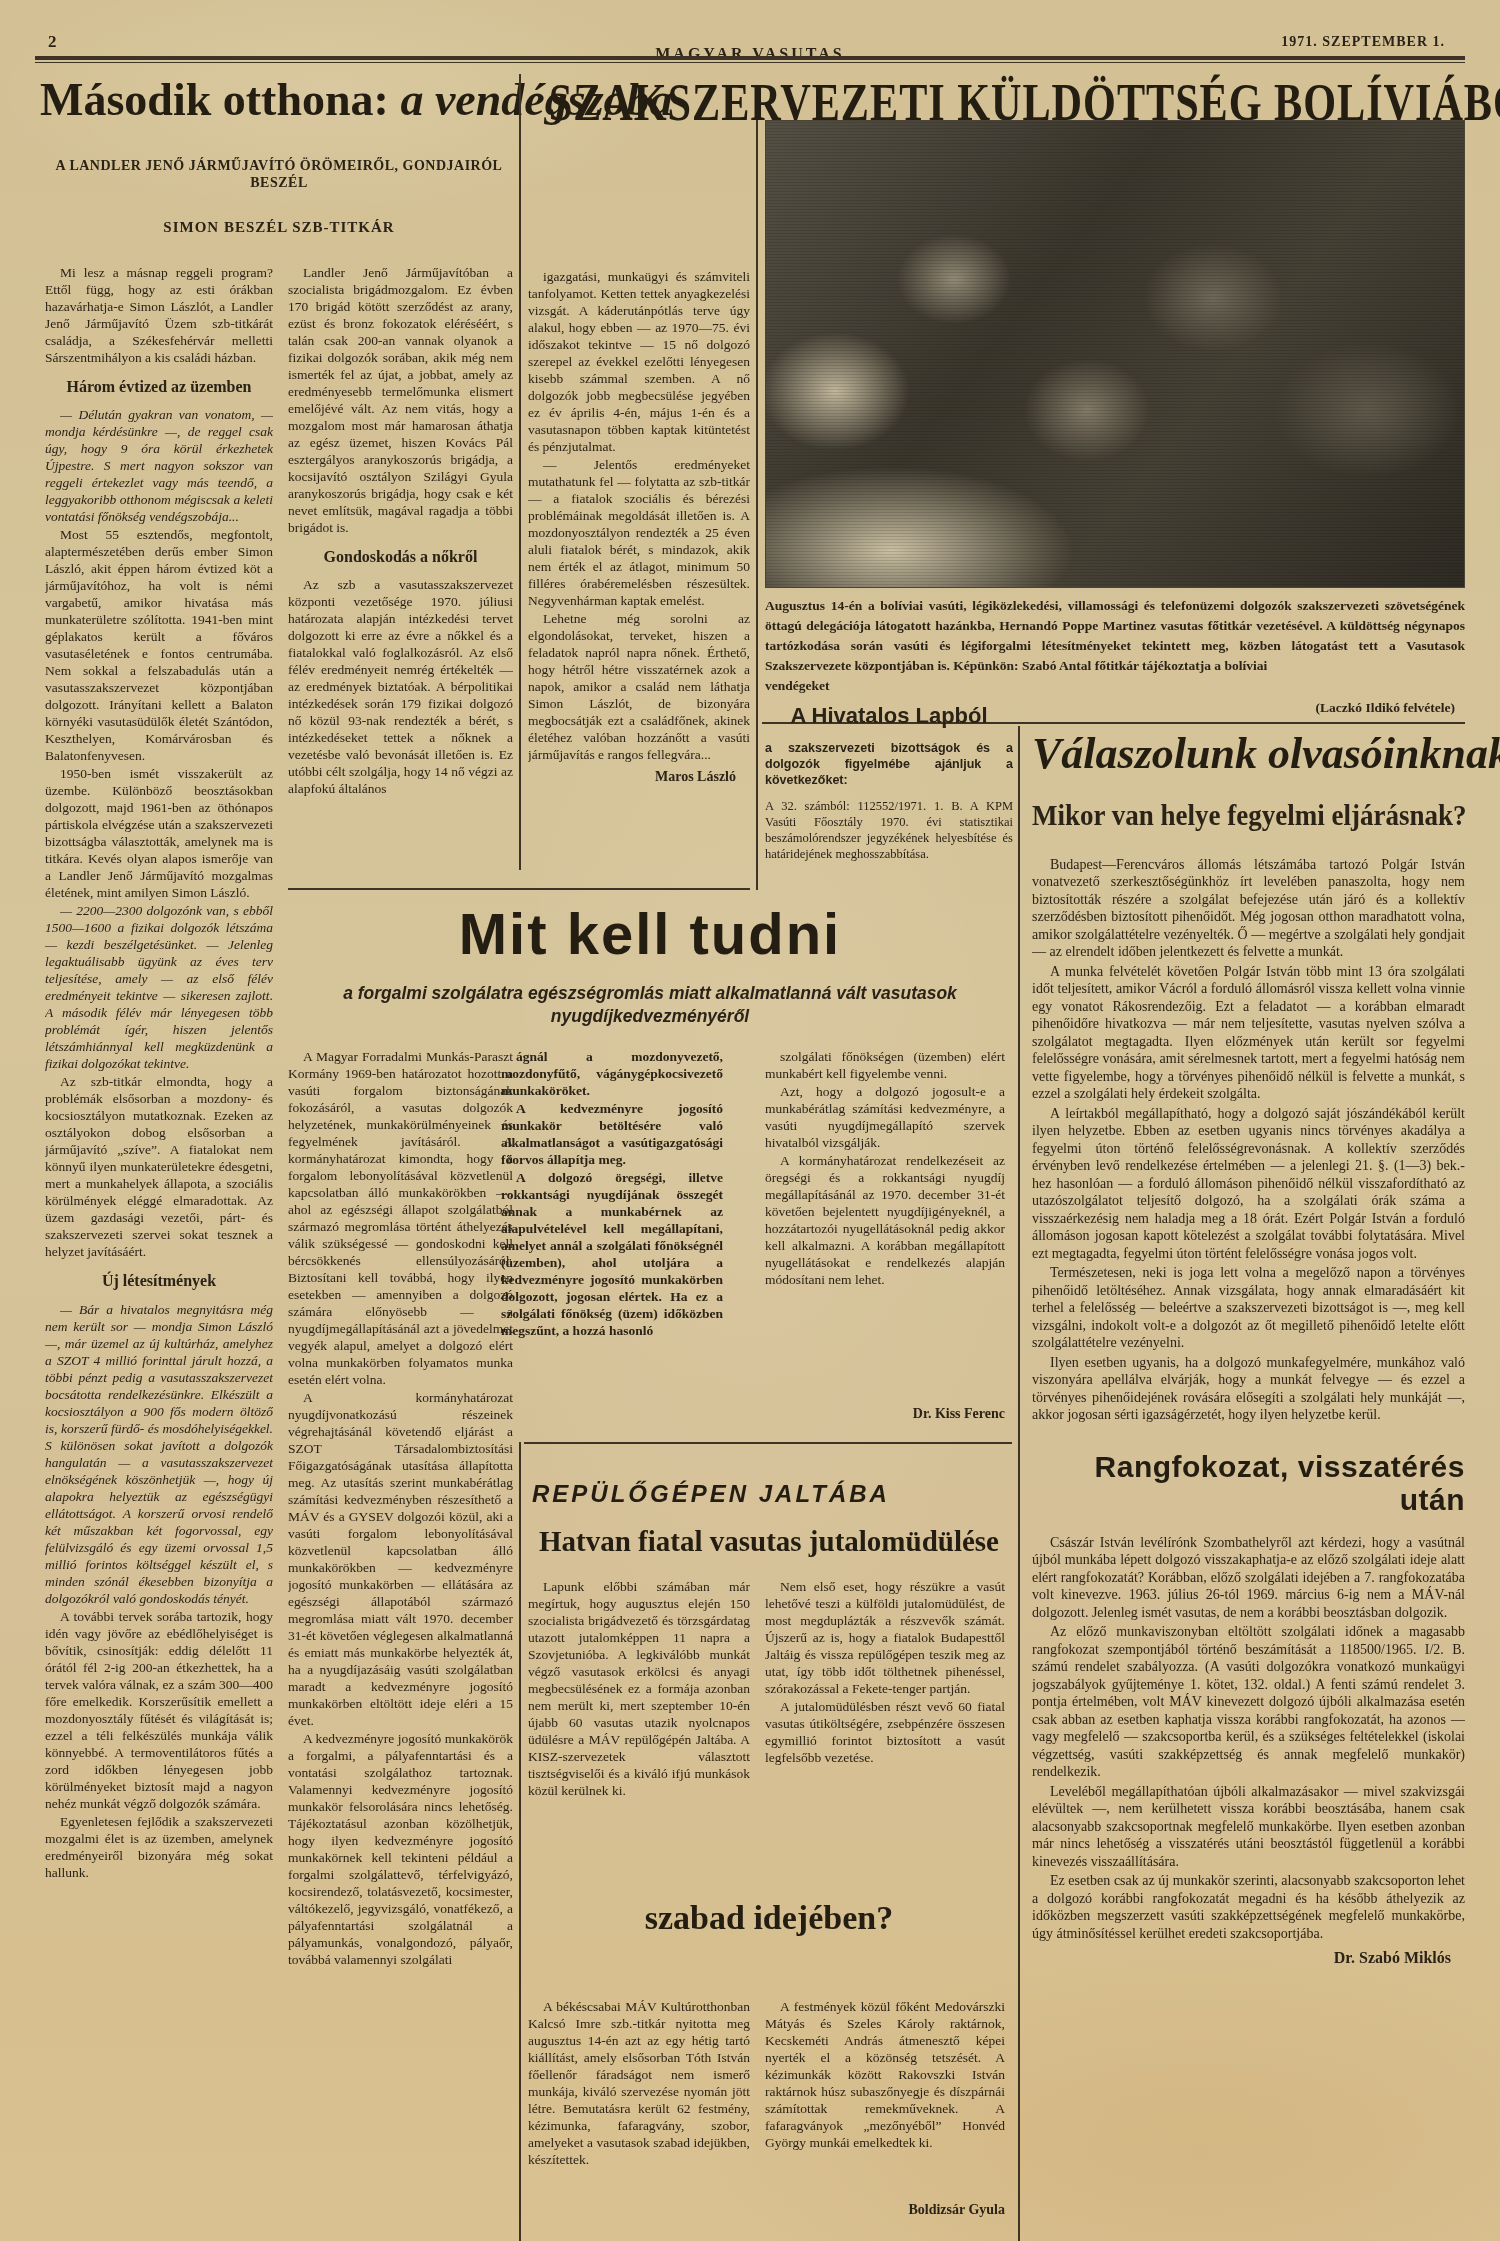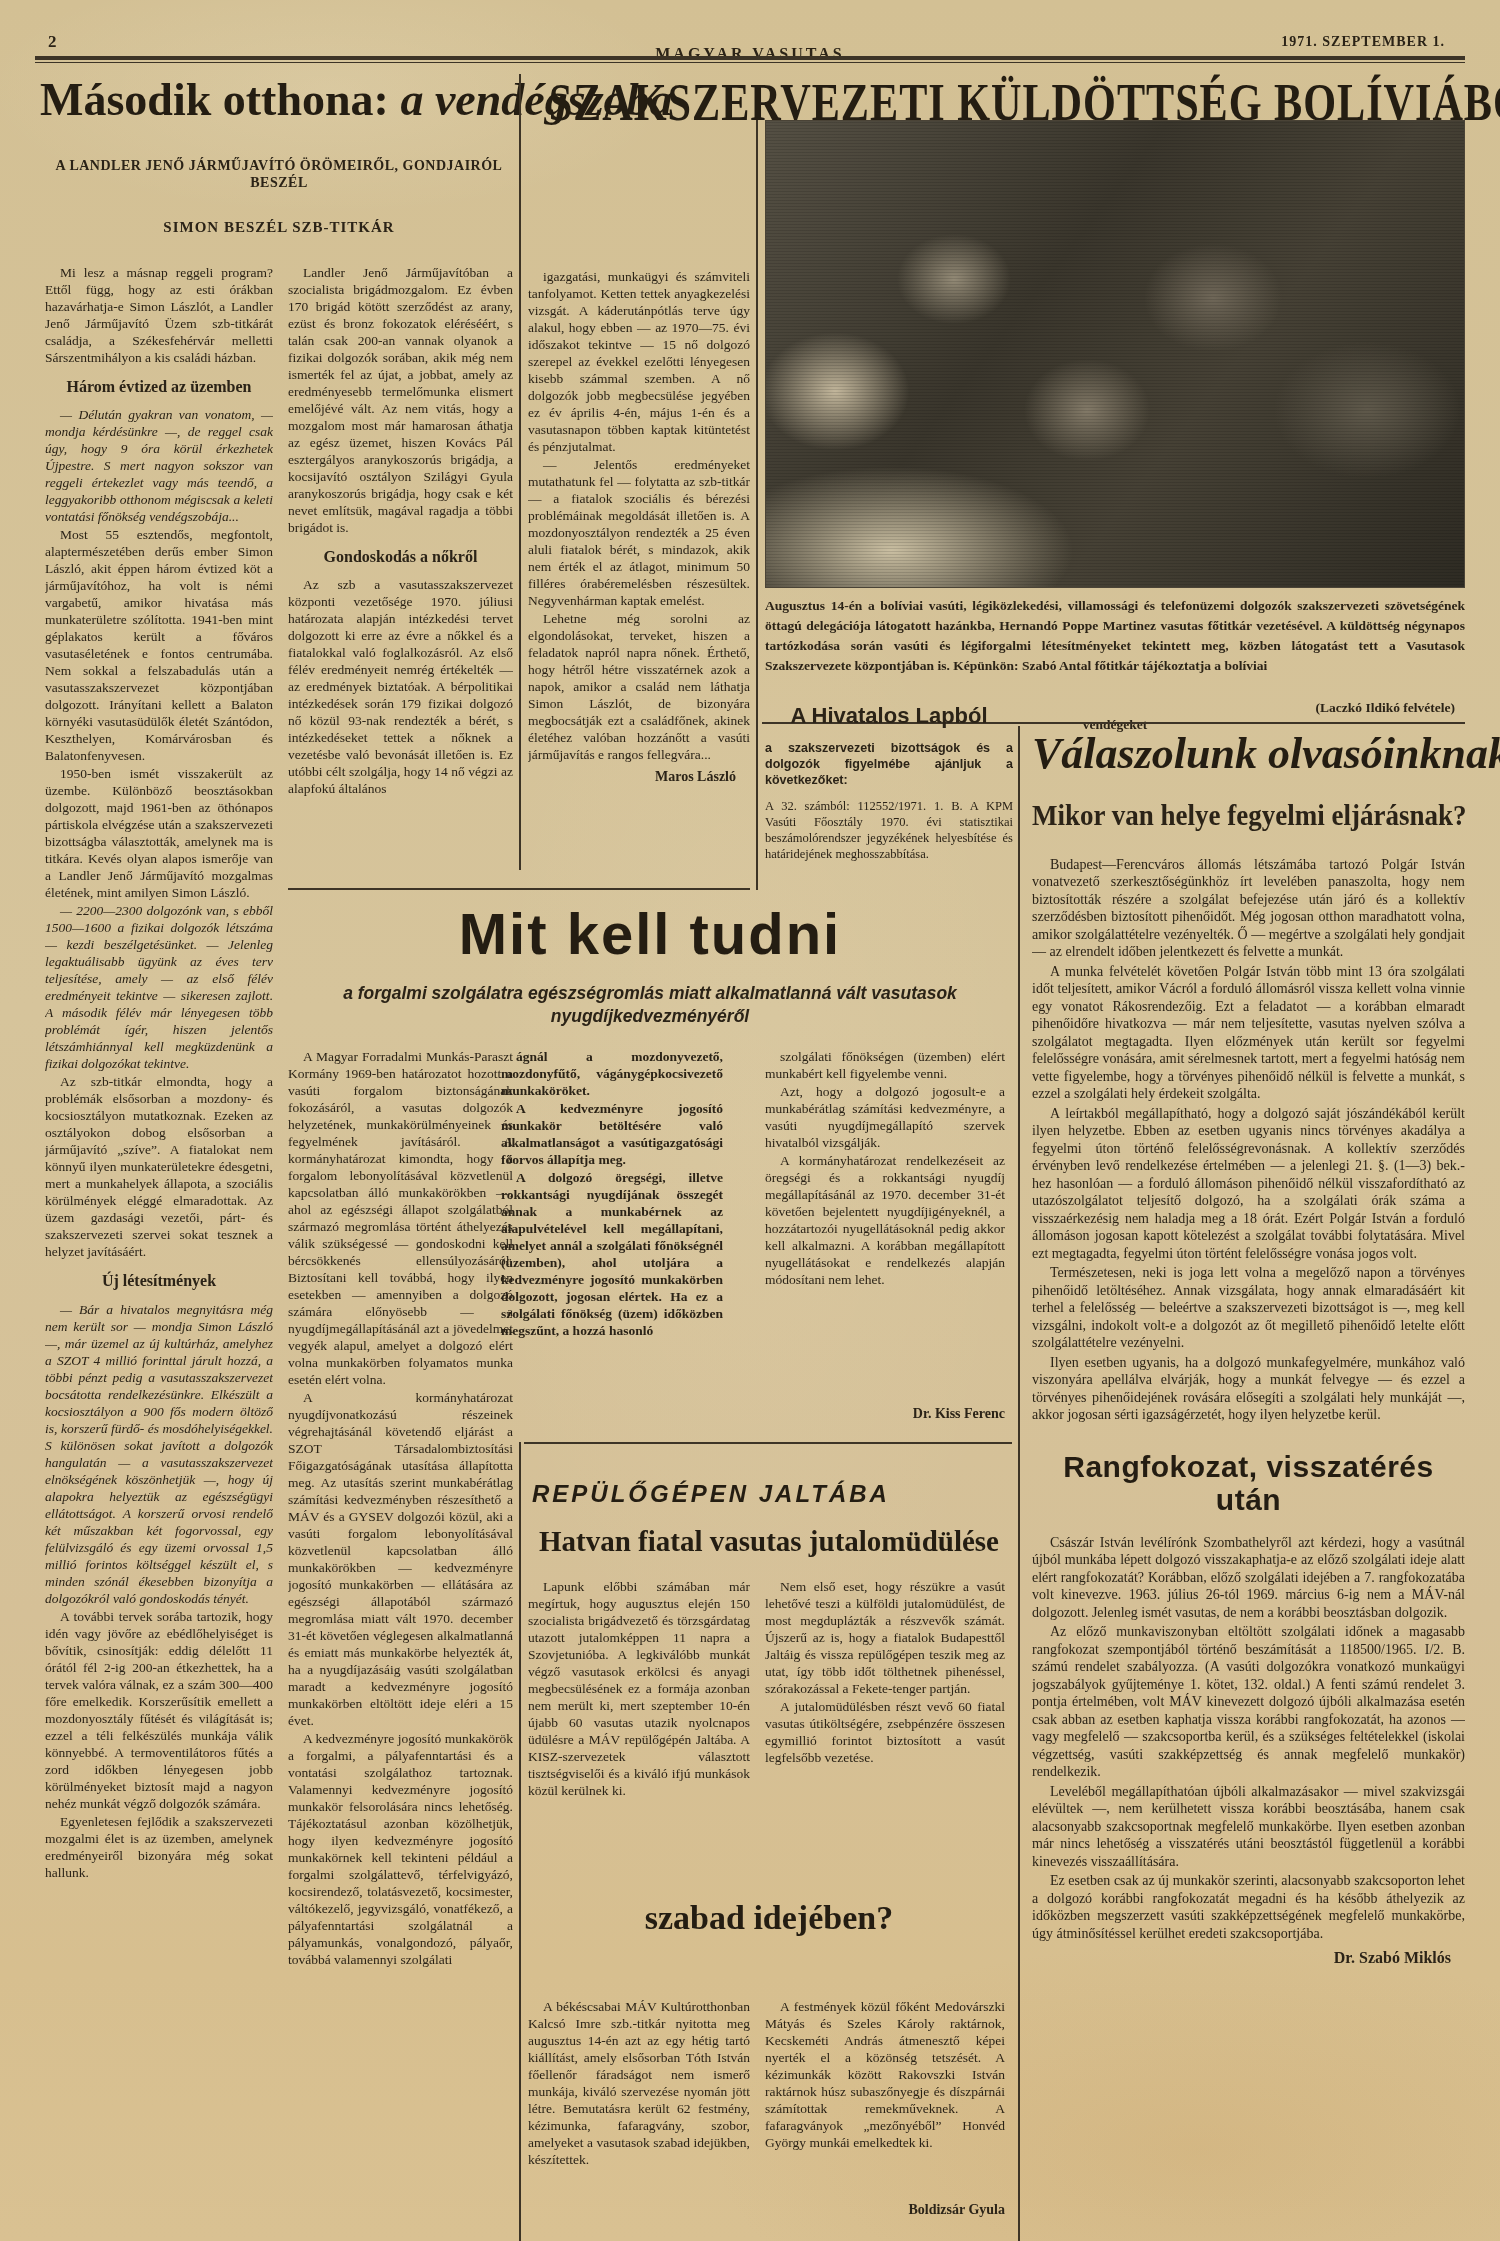--- a/index.html
+++ b/index.html
@@ -48,32 +48,32 @@
       radial-gradient(ellipse 120px 95px at 10% 58%, #c2b69b 0%, rgba(194,182,155,0) 62%),
       radial-gradient(ellipse 95px 75px at 27% 34%, #938a76 0%, rgba(147,138,118,0) 60%),
       radial-gradient(ellipse 105px 85px at 46% 62%, #837a68 0%, rgba(131,122,104,0) 60%),
       radial-gradient(ellipse 115px 90px at 64% 38%, #6f6758 0%, rgba(111,103,88,0) 60%),
       radial-gradient(ellipse 150px 110px at 86% 62%, #5f594b 0%, rgba(95,89,75,0) 62%),
       radial-gradient(ellipse 260px 120px at 18% 92%, #cabfa2 0%, rgba(202,191,162,0) 70%),
       linear-gradient(128deg,#555044 0%,#3a362c 38%,#464135 62%,#2e2b23 100%);
     box-shadow:inset 0 0 0 1px #4a4336;
   }
   .caption{font:bold 13.5px/20px "Liberation Serif",serif;text-align:justify;}
-  .caption-last{font:bold 13.5px/20px "Liberation Serif",serif;text-align:center;margin-top:39px;}
+  .caption-last{font:bold 13.5px/20px "Liberation Serif",serif;}
   .credit{font:bold 13.5px/20px "Liberation Serif",serif;text-align:right;}
   
   .hiv-title{font:bold 22px/1.1 "Liberation Sans","DejaVu Sans",sans-serif;text-align:center;}
   .hiv-intro{font:bold 12.5px/16px "Liberation Sans","DejaVu Sans",sans-serif;text-align:justify;margin-top:12px;}
   .hiv-item{font:12.5px/16px "Liberation Serif",serif;text-align:justify;margin-top:10px;}
   
   .val-title{font:bold italic 44px/1 "Liberation Serif",serif;text-align:center;white-space:nowrap;color:#241d12;}
   .val-sub{font:bold 27px/1.1 "Liberation Serif",serif;text-align:center;white-space:nowrap;transform:scaleY(1.1);transform-origin:top;}
   .val-body{font:14px/17.5px "Liberation Serif",serif;text-align:justify;overflow:hidden;}
   .val-body p{margin:0 0 2px 0;text-indent:18px;}
-  .val-h2{font:bold 30px/1.1 "Liberation Sans","DejaVu Sans",sans-serif;text-align:center;margin:26px 0 18px 0;letter-spacing:.5px;color:#241d12;}
+  .val-h2{font:bold 30px/1.1 "Liberation Sans","DejaVu Sans",sans-serif;text-align:right;margin:26px 0 18px 0;letter-spacing:.5px;color:#241d12;}
   
   .mkt-title{font:bold 58px/1 "Liberation Sans","DejaVu Sans",sans-serif;text-align:center;letter-spacing:2px;color:#241d12;}
   .mkt-sub{font:bold italic 17.5px/23px "Liberation Sans","DejaVu Sans",sans-serif;text-align:center;}
   
   .jalta-kicker{font:bold italic 24px/1 "Liberation Sans","DejaVu Sans",sans-serif;letter-spacing:3px;color:#241d12;}
   .jalta-title{font:bold 29px/1.1 "Liberation Serif",serif;text-align:center;color:#241d12;}
   
   .ki-title{font:bold 34px/1.2 "Liberation Serif",serif;text-align:center;color:#241d12;}
 </style>
 </head>

